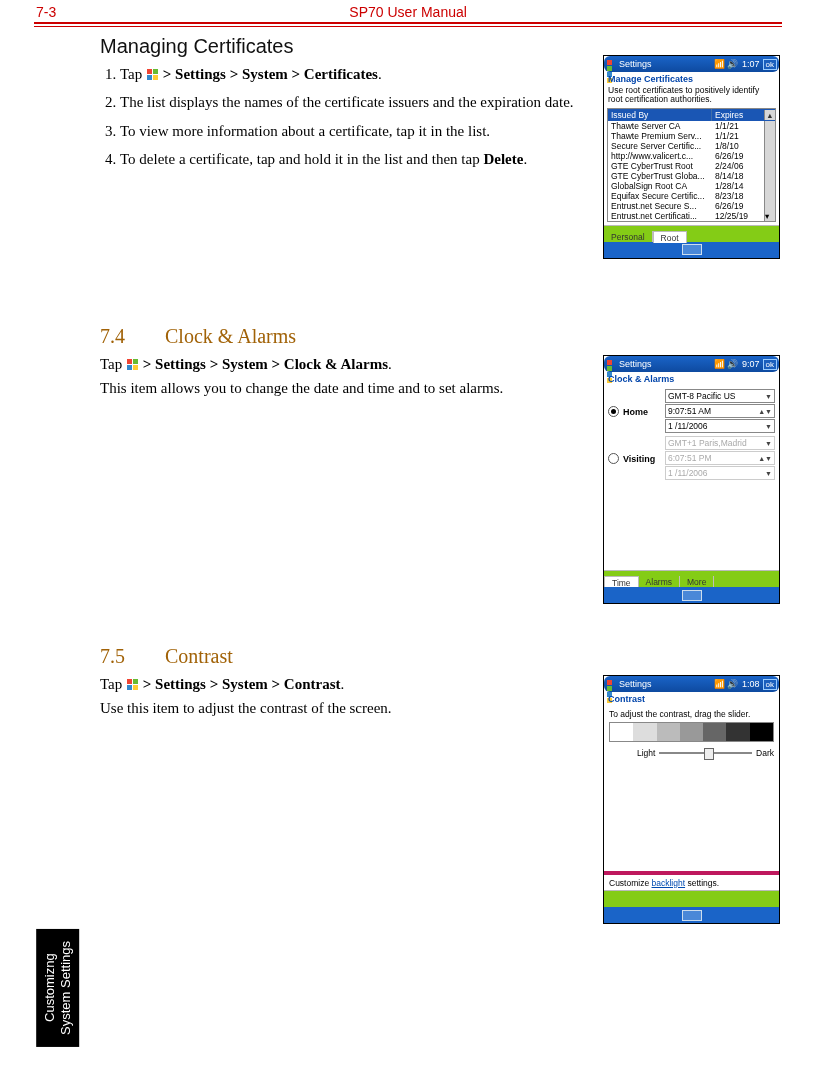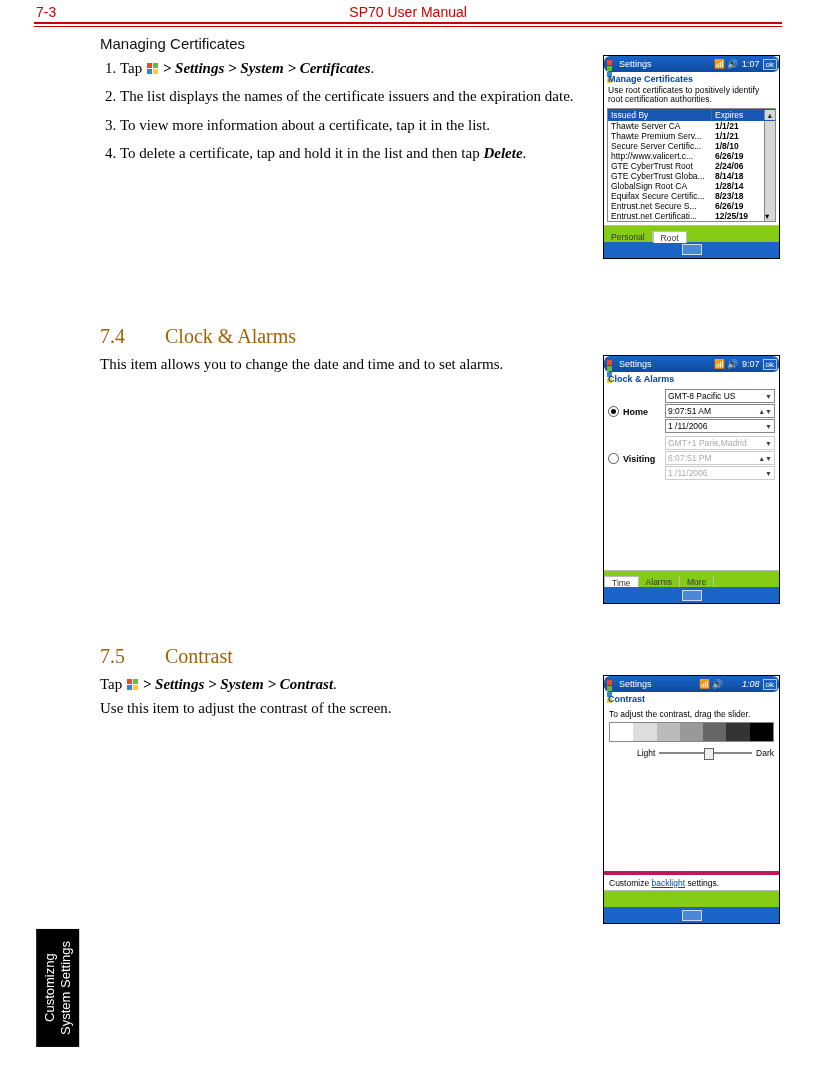--- a/index.html
+++ b/index.html
@@ -27,35 +27,35 @@
     border-top: 2px solid #c00;
     border-bottom: 1px solid #c00;
     height: 2px;
   }
   .content {
     margin: 8px 36px 0 100px;
     position: relative;
   }
   .subheading {
     font-family: Arial, sans-serif;
-    font-size: 15px;
+    font-size: 20px;
     margin: 4px 0 6px 0;
     color:#111;
   }
   ol.steps {
     margin: 0 0 10px 0;
     padding-left: 20px;
     width: 460px;
   }
   ol.steps li {
     margin-bottom: 8px;
     line-height: 1.35;
     font-size: 15px;
   }
-  .bold { font-weight: bold; font-style: italic; }
+  .bold { font-weight: bold; }
   .win-icon {
     display: inline-block; width:13px; height:12px; vertical-align:-1px;
   }
   .win-icon span { display:block;width:5px;height:5px;float:left;margin:0.5px;}
   .wi-r{background:#e43;} .wi-g{background:#6b3;} .wi-b{background:#38c;} .wi-y{background:#fc3;}
   .section-row { position: relative; }
   .section-head {
     font-family: Liberation Serif, serif;
     font-size: 20px;
     margin: 30px 0 6px 0;
@@ -104,21 +104,21 @@
   }
   .dev-th {
     display:flex; background:#1a56b4;color:#fff;align-items:center;
   }
   .dev-th .c1{flex:1;padding:1px 3px;border-right:1px solid #406fa8;}
   .dev-th .c2{width:46px;padding:1px 3px;}
   .dev-th .sbx{width:10px;text-align:center;background:#d7d7d7;color:#333;border-left:1px solid #888;}
   .dev-rows {max-height:120px;}
   .dev-row{display:flex;}
   .dev-row .c1{flex:1;padding:0 3px;white-space:nowrap;overflow:hidden;}
-  .dev-row .c2{width:46px;padding:0 3px;font-weight:bold;}
+  .dev-row .c2{width:46px;padding:0 3px;}
   .dev-row .sbx{width:10px;background:#d7d7d7;border-left:1px solid #888;}
   .dev-tabs {
     display:flex; align-items:flex-end; height:16px;
     background:#84cc16; border-top:1px solid #bbb; margin-top:3px;
   }
   .dev-tab{padding:1px 7px 0 7px;font-size:8.5px;color:#333;border-right:1px solid #c0c0b8;}
   .dev-tab.active{background:#fff;border-top:1px solid #bbb;border-left:1px solid #bbb;border-right:1px solid #bbb;position:relative;top:1px;}
   .dev-bottom{background:#1a64c8;height:16px;display:flex;justify-content:center;align-items:center;}
   .dev-bottom .kbd{width:18px;height:9px;border:1px solid #cde;background:#4a88d8;}
   
@@ -263,20 +263,25 @@
           <div class="kbd"></div>
         </div>
     </div>
   </div>
 
   <div class="section-row" style="min-height:290px;">
     <div class="section-head">
       <span class="section-num">7.4</span>
       <span>Clock &amp; Alarms</span>
     </div>
+    <div class="body-text">
+      <span>Tap </span>
+      <span class="win-icon"><span class="wi-r"></span><span class="wi-g"></span><span class="wi-b"></span><span class="wi-y"></span></span>
+      <span class="bold"> &gt; Settings &gt; System &gt; Clock &amp; Alarms</span><span>.</span>
+    </div>
     <div class="body-text">This item allows you to change the date and time and to set alarms.</div>
 
     <div class="device" style="top:30px;height:247px;">
       <div class="dev-titlebar">
         <span class="flag win-icon">
             <span class="wi-r"></span>
             <span class="wi-g"></span>
             <span class="wi-b"></span>
             <span class="wi-y"></span>
           </span>
@@ -352,21 +357,21 @@
     <div class="device" style="top:30px;height:247px;">
       <div class="dev-titlebar">
         <span class="flag win-icon">
             <span class="wi-r"></span>
             <span class="wi-g"></span>
             <span class="wi-b"></span>
             <span class="wi-y"></span>
           </span>
         <span class="title">Settings</span>
         <span class="sysicons"><span>📶</span><span>🔊</span></span>
-        <span style="margin-left:18px;font-style:italic;">1:08</span>
+        <span style="margin-left:3px;">1:08</span>
         <span class="ok">ok</span>
       </div>
       <div class="dev-sub">Contrast</div>
       <div class="con-body">
         <div style="font-size:8.5px;">To adjust the contrast, drag the slider.</div>
         <div class="con-grad">
           <div class="g0"></div>
             <div class="g1"></div>
             <div class="g2"></div>
             <div class="g3"></div>

